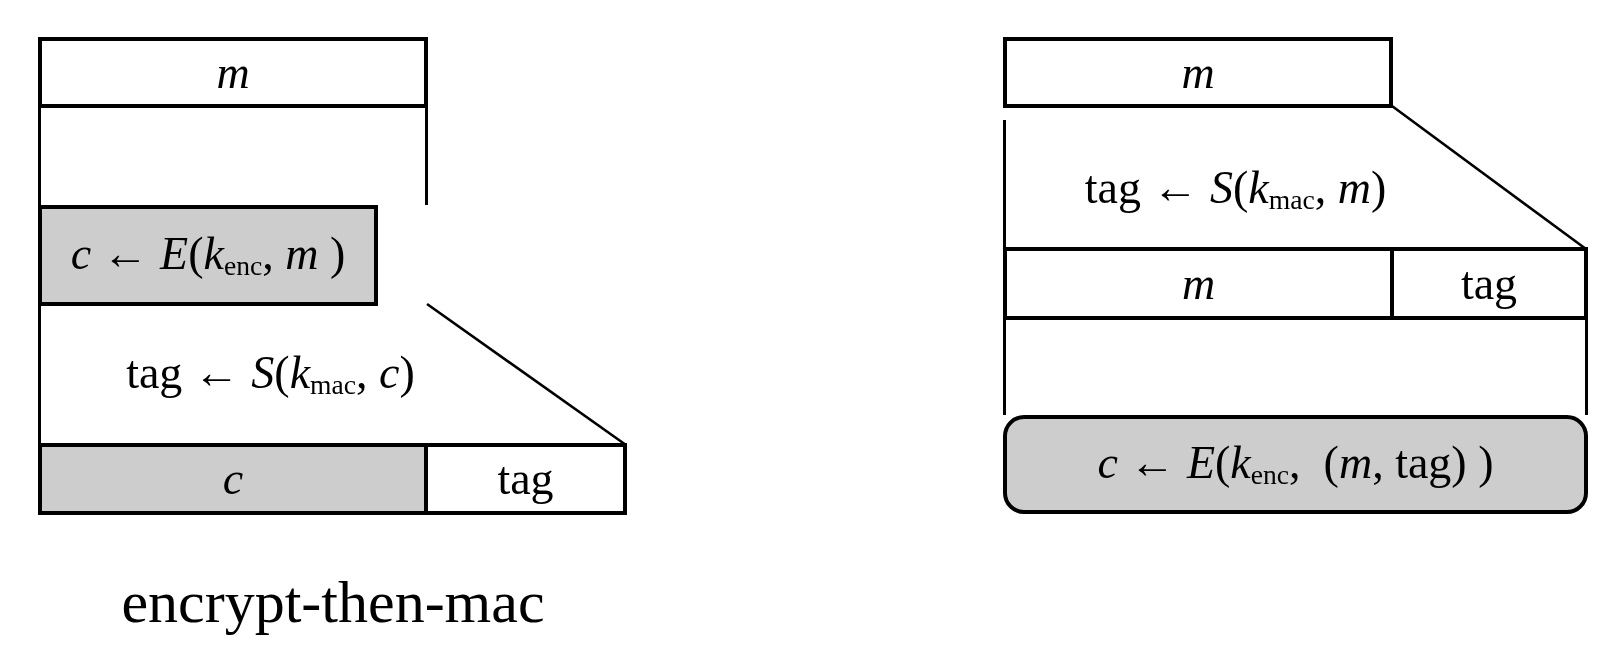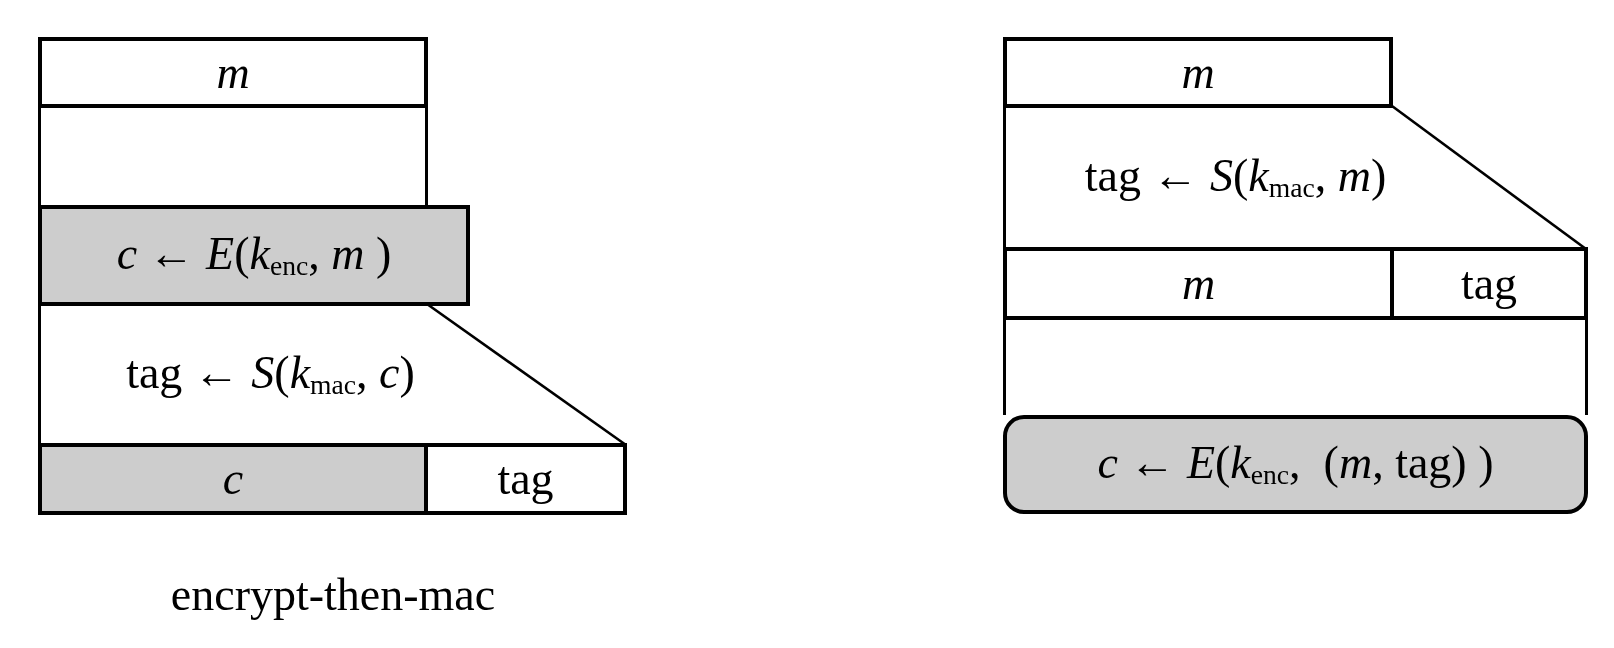--- a/index.html
+++ b/index.html
@@ -30,37 +30,37 @@
   .grayfill{background:var(--gray);}
   .open-lr{border-left:3px solid var(--line);border-right:3px solid var(--line);}
   .open-l{border-left:3px solid var(--line);}
 
   .f-it{font-style:italic;}
   .f-rm{font-style:normal;}
   .f-sb{font-style:normal;font-size:0.60em;vertical-align:-0.22em;}
 
   .caption{
     position:absolute;
-    font-size:46px;line-height:1;
+    font-size:60px;line-height:1;
     text-align:center;
     white-space:pre;
   }
 
   
   #etm-m        {left:38px;  top:37px;  width:390px; height:71px;}
   #etm-gap1     {left:38px;  top:108px; width:390px; height:97px;}
-  #etm-enc      {left:38px;  top:205px; width:432px; height:101px;}
+  #etm-enc      {left:38px;  top:205px; width:340px; height:101px;}
   #etm-mac      {left:38px;  top:306px; width:462px; height:137px;}
   #etm-c        {left:38px;  top:443px; width:390px; height:72px;}
   #etm-tag      {left:424px; top:443px; width:203px; height:72px;}
   #etm-caption  {left:38px;  top:572px; width:590px;}
 
   
   #mte-m        {left:1003px; top:37px;  width:390px; height:71px;}
-  #mte-mac      {left:1003px; top:108px; width:462px; height:139px;}
+  #mte-mac      {left:1003px; top:120px; width:462px; height:139px;}
   #mte-m2       {left:1003px; top:247px; width:391px; height:73px;}
   #mte-tag      {left:1390px; top:247px; width:198px; height:73px;}
   #mte-gap      {left:1003px; top:320px; width:585px; height:95px;}
   #mte-enc      {left:1003px; top:415px; width:585px; height:99px;border-radius:21px;}
   #mte-caption  {left:1003px; top:572px; width:585px;}
 </style>
 </head>
 <body>
 
 <div class="canvas">

